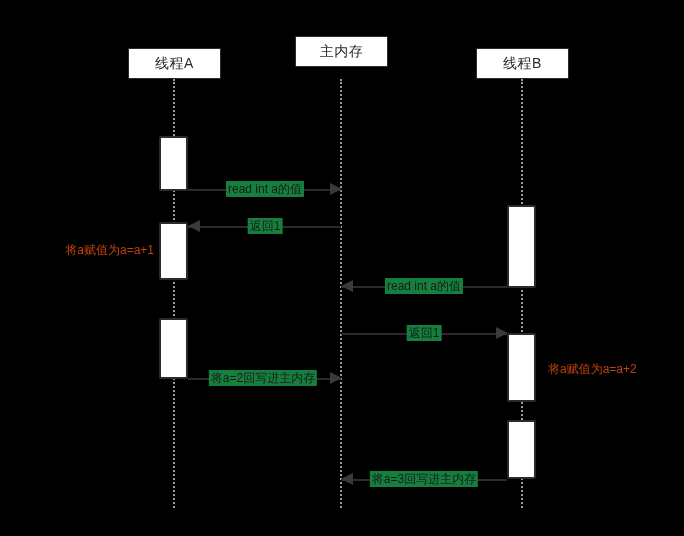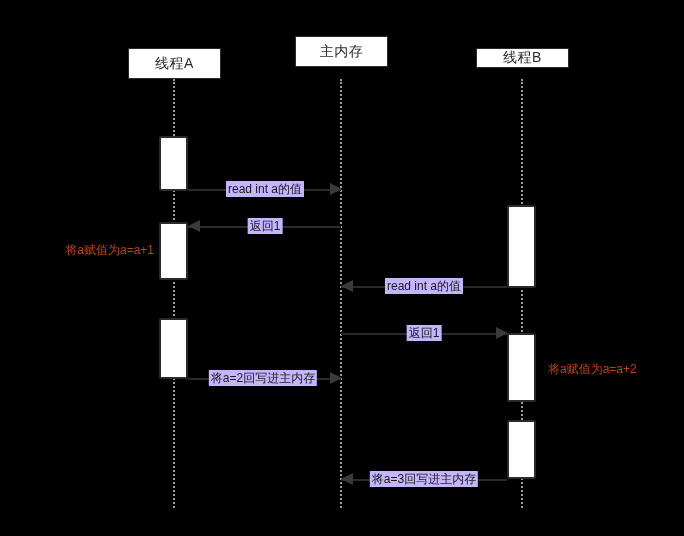--- a/index.html
+++ b/index.html
@@ -56,21 +56,21 @@
     border-bottom: 6px solid transparent;
   }
   .arrow-head.right {
     border-left: 12px solid #3a3a3a;
   }
   .arrow-head.left {
     border-right: 12px solid #3a3a3a;
   }
   .msg-label {
     position: absolute;
-    background: #c4b5fd;
+    background: #15803d;
     color: #1a1a1a;
     font-size: 12px;
     line-height: 14px;
     padding: 1px 2px;
     white-space: nowrap;
     transform: translate(-50%, -50%);
   }
   
   .note {
     position: absolute;
@@ -91,21 +91,21 @@
   <div class="lifeline" style="left:173px; top:79px; height:429px;"></div>
   <div class="lifeline" style="left:340px; top:79px; height:429px;"></div>
   <div class="lifeline" style="left:521px; top:79px; height:429px;"></div>
 
   <div class="participant" style="left:128px; top:48px; width:93px; height:31px;">
     <span>线程A</span>
   </div>
   <div class="participant" style="left:295px; top:36px; width:93px; height:31px;">
     <span>主内存</span>
   </div>
-  <div class="participant" style="left:476px; top:48px; width:93px; height:20px;align-items:center;">
+  <div class="participant" style="left:476px; top:48px; width:93px; height:31px;align-items:center;">
     <span>线程B</span>
   </div>
 
   <div class="activation" style="left:159px; top:136px; width:29px; height:55px;"></div>
   <div class="activation" style="left:159px; top:222px; width:29px; height:58px;"></div>
   <div class="activation" style="left:159px; top:318px; width:29px; height:61px;"></div>
 
   <div class="activation" style="left:507px; top:205px; width:29px; height:83px;"></div>
   <div class="activation" style="left:507px; top:333px; width:29px; height:69px;"></div>
   <div class="activation" style="left:507px; top:420px; width:29px; height:59px;"></div>

